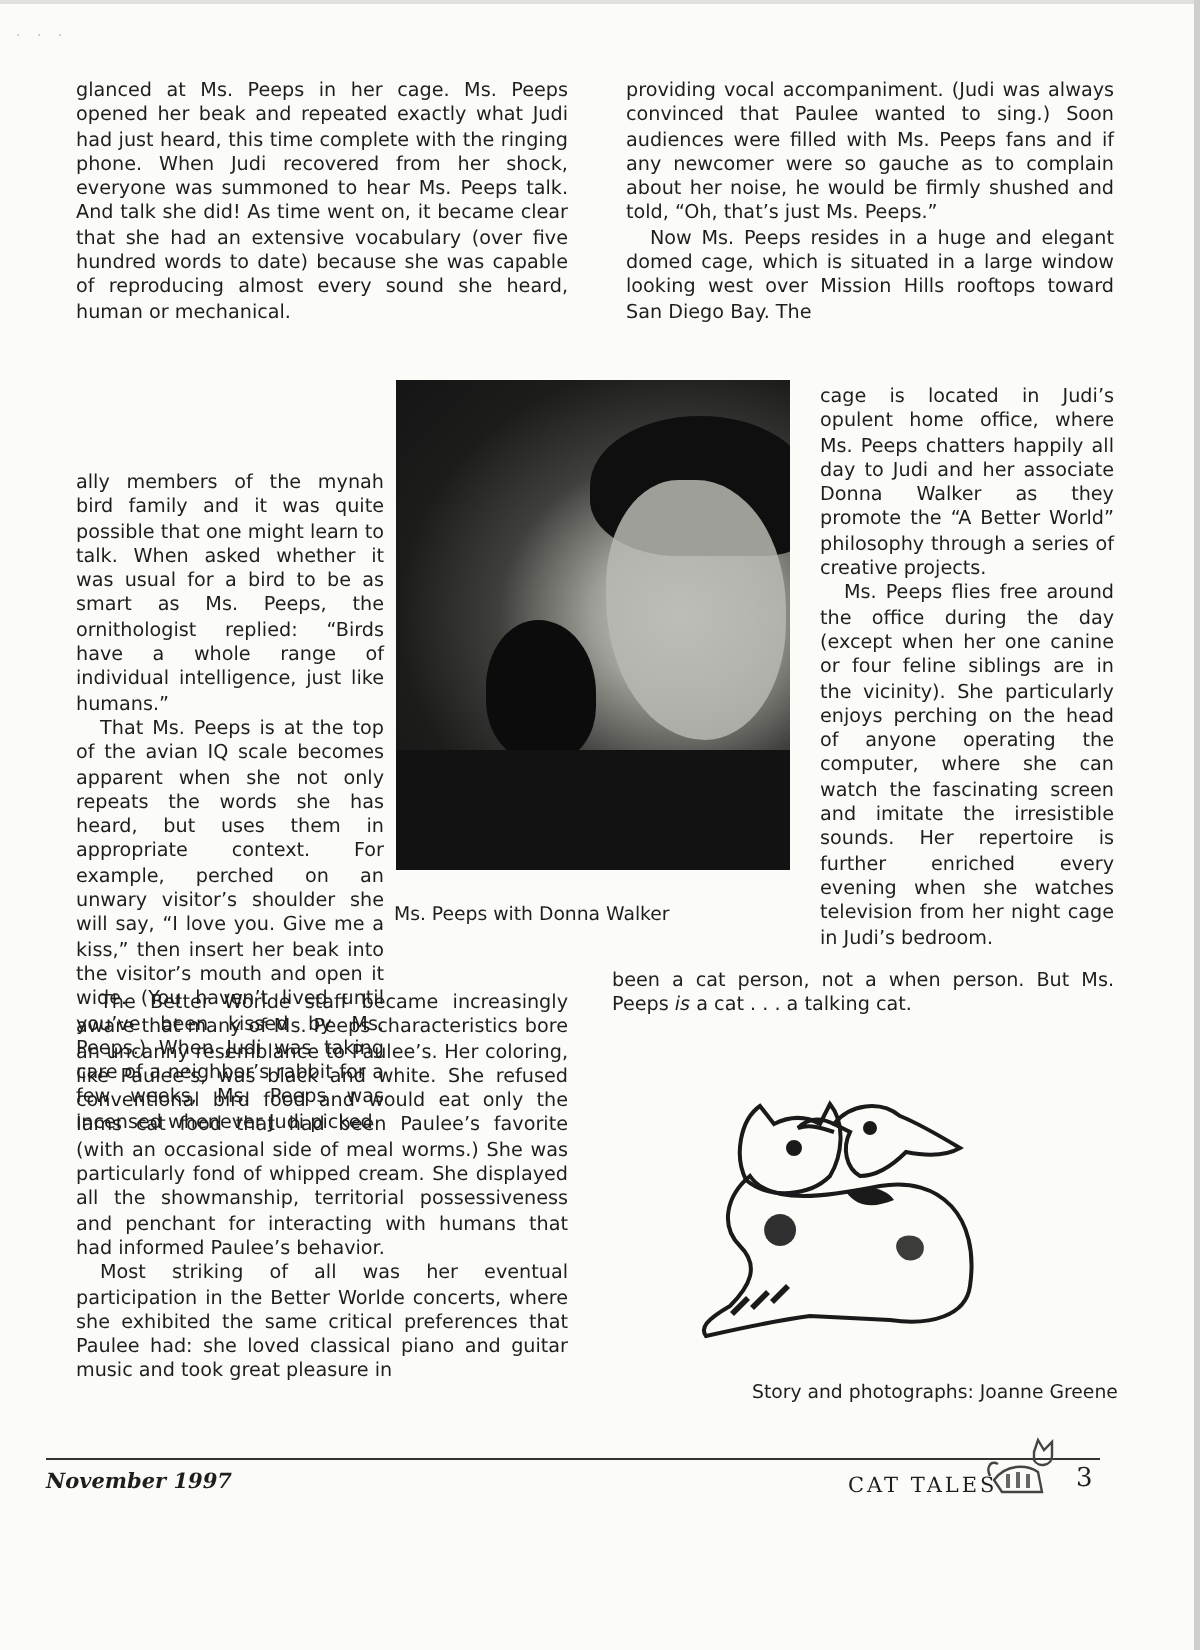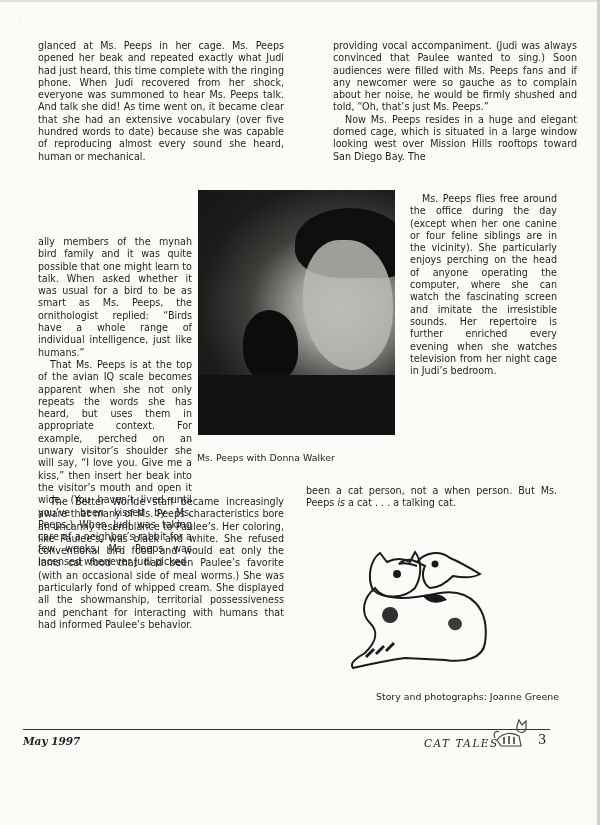--- a/index.html
+++ b/index.html
@@ -14,41 +14,41 @@
   .scan-marks { position: absolute; left: 8px; top: 14px; font-size: 7px; color: #bbb; letter-spacing: 3px; }
 
   .text { font-size: 9.6px; line-height: 12.3px; text-align: justify; }
   .text p { margin: 0; text-indent: 12px; }
   .text p.noindent { text-indent: 0; }
 
   .colA { position: absolute; left: 38px; top: 40px; width: 246px; }
   .colA-narrow { position: absolute; left: 38px; top: 236px; width: 154px; }
   .colA-bottom { position: absolute; left: 38px; top: 496px; width: 246px; }
 
-  .colB-top { position: absolute; left: 313px; top: 40px; width: 244px; margin-left: 20px; }
+  .colB-top { position: absolute; left: 313px; top: 40px; width: 244px; }
   .colB-narrow { position: absolute; left: 410px; top: 193px; width: 147px; }
   .colB-bottom { position: absolute; left: 306px; top: 485px; width: 251px; }
 
   .photo {
     position: absolute; left: 198px; top: 190px; width: 197px; height: 245px;
     background: radial-gradient(ellipse at 72% 48%, #d8d8d2 0%, #9d9d97 22%, #3f3f3c 45%, #1c1c1b 70%, #141414 100%);
     overflow: hidden;
   }
   .photo .hair { position: absolute; right: -10px; top: 18px; width: 110px; height: 70px; background: #0f0f0f; border-radius: 50% 50% 20% 40%; }
   .photo .face { position: absolute; left: 105px; top: 50px; width: 90px; height: 130px; background: #b9b9b3; border-radius: 40% 50% 45% 55%; opacity: 0.85; }
   .photo .bird { position: absolute; left: 45px; top: 120px; width: 55px; height: 70px; background: #0c0c0c; border-radius: 50% 55% 40% 45%; }
   .photo .shadow { position: absolute; left: 0; bottom: 0; width: 197px; height: 60px; background: #121212; }
   .caption { position: absolute; left: 197px; top: 452px; font-size: 9.4px; font-weight: normal; }
 
   .illustration { position: absolute; left: 345px; top: 548px; width: 160px; height: 122px; }
   .credit { position: absolute; left: 376px; top: 691px; font-size: 9.4px; }
 
   .footer-rule { position: absolute; left: 23px; top: 729px; width: 525px; height: 1px; background: #333; }
   .footer-date { position: absolute; left: 23px; top: 735px; font-family: "DejaVu Serif", serif; font-style: italic; font-weight: bold; font-size: 10.5px; }
-  .footer-mag { position: absolute; left: 424px; top: 737px; font-family: "DejaVu Serif", serif; font-style: italic; font-size: 10.5px; letter-spacing: 1.5px; }
+  .footer-mag { position: absolute; left: 424px; top: 737px; font-family: "DejaVu Serif", serif; font-size: 10.5px; letter-spacing: 1.5px; }
   .footer-cat { position: absolute; left: 493px; top: 718px; width: 36px; height: 30px; }
   .footer-rule2 { position: absolute; left: 536px; top: 729px; width: 14px; height: 1px; background: #333; }
   .footer-page { position: absolute; left: 538px; top: 732px; font-family: "DejaVu Serif", serif; font-size: 13px; }
 </style>
 </head>
 <body>
 
 <div class="page-edge-top"></div>
 <div class="page-edge-right"></div>
 <div class="scan-marks">· ·  ·</div>
@@ -57,28 +57,30 @@
   <p class="noindent">glanced at Ms. Peeps in her cage. Ms. Peeps opened her beak and repeated exactly what Judi had just heard, this time complete with the ringing phone. When Judi recovered from her shock, everyone was summoned to hear Ms. Peeps talk. And talk she did! As time went on, it became clear that she had an extensive vocabulary (over five hundred words to date) because she was capable of reproducing almost every sound she heard, human or mechanical.</p>
 </div>
 
 <div class="text colA-narrow">
   <p class="noindent">ally members of the mynah bird family and it was quite possible that one might learn to talk. When asked whether it was usual for a bird to be as smart as Ms. Peeps, the ornithologist replied: “Birds have a whole range of individual intelligence, just like humans.”</p>
   <p>That Ms. Peeps is at the top of the avian IQ scale becomes apparent when she not only repeats the words she has heard, but uses them in appropriate context. For example, perched on an unwary visitor’s shoulder she will say, “I love you.  Give me a kiss,” then insert her beak into the visitor’s mouth and open it wide. (You haven’t lived until you’ve been kissed by Ms. Peeps.) When Judi was taking care of a neighbor’s rabbit for a few weeks, Ms. Peeps was incensed whenever Judi picked</p>
 </div>
 
 <div class="text colA-bottom">
   <p>The Better Worlde staff became increasingly aware that many of Ms. Peeps characteristics bore an uncanny resemblance to Paulee’s. Her coloring, like Paulee’s, was black and white. She refused conventional bird food and would eat only the Iams cat food that had been Paulee’s favorite (with an occasional side of meal worms.) She was particularly fond of whipped cream. She displayed all the showmanship, territorial possessiveness and penchant for interacting with humans that had informed Paulee’s behavior.</p>
+  <p>Most striking of all was her eventual participation in the Better Worlde concerts, where she exhibited the same critical preferences that Paulee had: she loved classical piano and guitar music and took great pleasure in</p>
 </div>
 
 <div class="text colB-top">
   <p class="noindent">providing vocal accompaniment. (Judi was always convinced that Paulee wanted to sing.) Soon audiences were filled with Ms. Peeps fans and if any newcomer were so gauche as to complain  about her noise, he would be firmly shushed and told, “Oh, that’s just Ms. Peeps.”</p>
   <p>Now Ms. Peeps resides in a huge and elegant domed cage, which is situated in a large window looking west over Mission Hills rooftops toward San Diego Bay. The</p>
 </div>
 
 <div class="text colB-narrow">
+  <p class="noindent">cage is located in Judi’s opulent home office, where Ms. Peeps chatters happily all day to Judi and her associate Donna Walker as they promote the “A Better World” philosophy through a series of creative projects.</p>
   <p>Ms. Peeps flies free around the office during the day (except when her one canine or four feline siblings are in the vicinity). She particularly enjoys perching on the head of anyone operating the computer, where she can watch the fascinating screen and imitate the irresistible sounds. Her repertoire is further enriched every evening when she watches television from her night cage in Judi’s bedroom.</p>
 </div>
 
 <div class="text colB-bottom">
   <p class="noindent"><span>been a cat person, not a when person. But Ms. Peeps </span><i>is</i><span> a cat . . . a talking cat.</span></p>
 </div>
 
 <div class="photo">
   <div class="hair"></div>
   <div class="face"></div>
@@ -100,21 +102,21 @@
     <path d="M45 75 a8 8 0 1 1 0.1 0 Z" opacity="0.9"></path>
     <path d="M78 48 C88 44 98 46 102 52 C92 56 84 56 78 48 Z"></path>
     <path d="M108 82 C100 78 102 68 112 70 C120 72 118 84 108 82 Z" opacity="0.85"></path>
     <path d="M20 108 L28 100 L30 102 L22 110 Z M30 105 L38 97 L40 99 L32 107 Z M40 102 L48 94 L50 96 L42 104 Z"></path>
   </g>
 </svg>
 
 <div class="credit">Story and photographs:  Joanne Greene</div>
 
 <div class="footer-rule"></div>
-<div class="footer-date">May 1997</div>
+<div class="footer-date">November 1997</div>
 <div class="footer-mag">CAT TALES</div>
 <svg class="footer-cat" viewBox="0 0 36 30">
   <g fill="none" stroke="#444" stroke-width="1.2">
     <path d="M4 22 C10 14 20 14 26 18 L28 28 L8 28 Z"></path>
     <path d="M24 8 L26 2 L29 7 L33 3 L33 10 C33 15 26 16 24 12 Z"></path>
     <path d="M2 20 C0 16 2 12 6 14"></path>
   </g>
   <g fill="#666">
     <rect x="10" y="19" width="2" height="7"></rect>
     <rect x="15" y="18" width="2" height="8"></rect>

